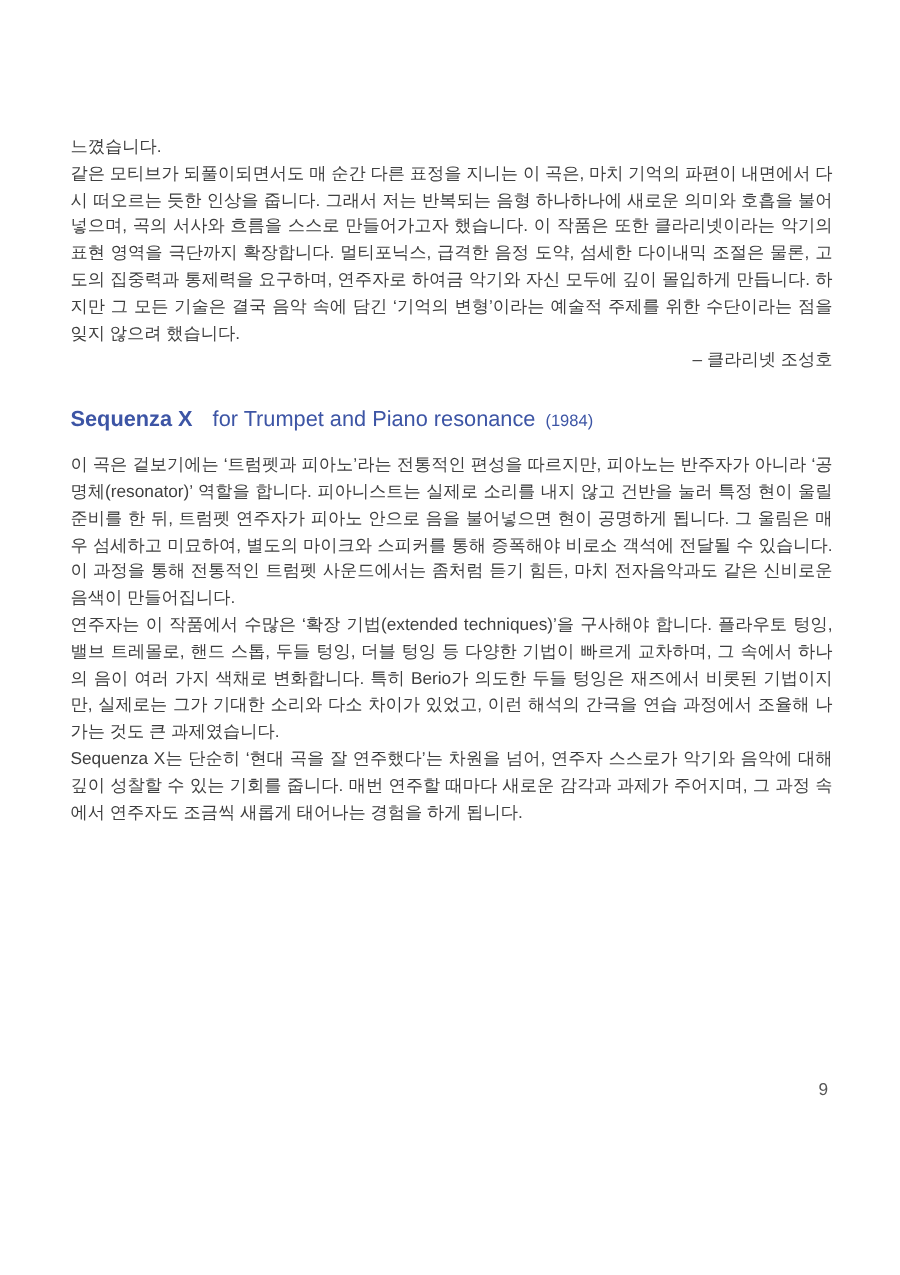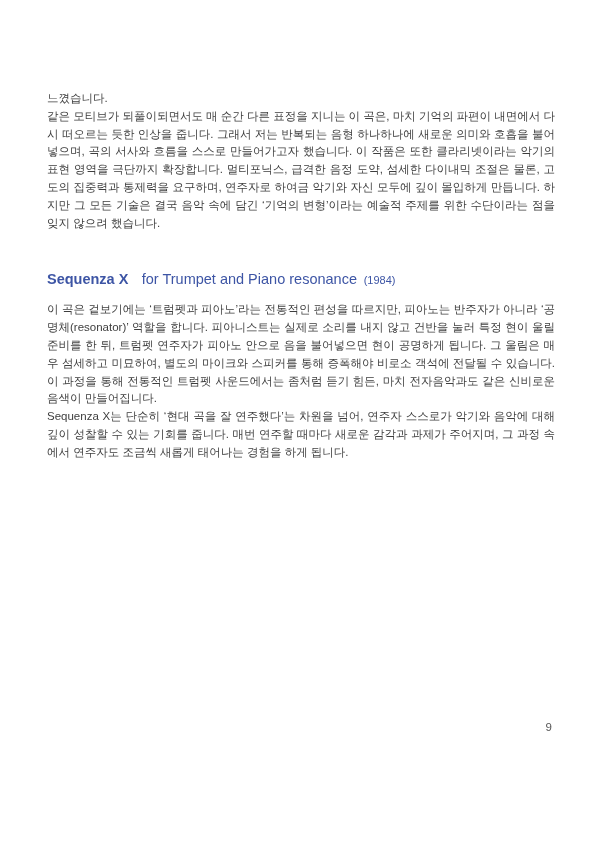--- a/index.html
+++ b/index.html
@@ -27,21 +27,21 @@
     text-justify: inter-character;
   }
   .attribution {
     margin: 0;
     font-size: 11.5px;
     line-height: 17.8px;
     color: #3e3e3e;
     text-align: right;
   }
   .section-heading {
-    margin: 34px 0 11px 0;
+    margin: 17px 0 11px 0;
     font-weight: normal;
     line-height: 20px;
     white-space: nowrap;
   }
   .heading-main {
     font-size: 14.5px;
     font-weight: bold;
     color: #3d55a5;
   }
   .heading-sub {
@@ -63,25 +63,27 @@
   }
 </style>
 </head>
 <body>
 
 <div class="page">
 
   <div>
     <p class="body-text">느꼈습니다.</p>
     <p class="body-text">같은 모티브가 되풀이되면서도 매 순간 다른 표정을 지니는 이 곡은, 마치 기억의 파편이 내면에서 다시 떠오르는 듯한 인상을 줍니다. 그래서 저는 반복되는 음형 하나하나에 새로운 의미와 호흡을 불어넣으며, 곡의 서사와 흐름을 스스로 만들어가고자 했습니다. 이 작품은 또한 클라리넷이라는 악기의 표현 영역을 극단까지 확장합니다. 멀티포닉스, 급격한 음정 도약, 섬세한 다이내믹 조절은 물론, 고도의 집중력과 통제력을 요구하며, 연주자로 하여금 악기와 자신 모두에 깊이 몰입하게 만듭니다. 하지만 그 모든 기술은 결국 음악 속에 담긴 ‘기억의 변형’이라는 예술적 주제를 위한 수단이라는 점을 잊지 않으려 했습니다.</p>
+    <p class="attribution">– 클라리넷 조성호</p>
   </div>
 
   <h2 class="section-heading"><span class="heading-main">Sequenza X</span>&nbsp; <span class="heading-sub">for Trumpet and Piano resonance</span> <span class="heading-year">(1984)</span></h2>
 
   <div>
     <p class="body-text">이 곡은 겉보기에는 ‘트럼펫과 피아노’라는 전통적인 편성을 따르지만, 피아노는 반주자가 아니라 ‘공명체(resonator)’ 역할을 합니다. 피아니스트는 실제로 소리를 내지 않고 건반을 눌러 특정 현이 울릴 준비를 한 뒤, 트럼펫 연주자가 피아노 안으로 음을 불어넣으면 현이 공명하게 됩니다. 그 울림은 매우 섬세하고 미묘하여, 별도의 마이크와 스피커를 통해 증폭해야 비로소 객석에 전달될 수 있습니다. 이 과정을 통해 전통적인 트럼펫 사운드에서는 좀처럼 듣기 힘든, 마치 전자음악과도 같은 신비로운 음색이 만들어집니다.</p>
+    <p class="body-text">연주자는 이 작품에서 수많은 ‘확장 기법(extended techniques)’을 구사해야 합니다. 플라우토 텅잉, 밸브 트레몰로, 핸드 스톱, 두들 텅잉, 더블 텅잉 등 다양한 기법이 빠르게 교차하며, 그 속에서 하나의 음이 여러 가지 색채로 변화합니다. 특히 Berio가 의도한 두들 텅잉은 재즈에서 비롯된 기법이지만, 실제로는 그가 기대한 소리와 다소 차이가 있었고, 이런 해석의 간극을 연습 과정에서 조율해 나가는 것도 큰 과제였습니다.</p>
     <p class="body-text">Sequenza X는 단순히 ‘현대 곡을 잘 연주했다’는 차원을 넘어, 연주자 스스로가 악기와 음악에 대해 깊이 성찰할 수 있는 기회를 줍니다. 매번 연주할 때마다 새로운 감각과 과제가 주어지며, 그 과정 속에서 연주자도 조금씩 새롭게 태어나는 경험을 하게 됩니다.</p>
 
   </div>
 
   <div class="page-number">9</div>
 
 </div>
 
 </body></html>

